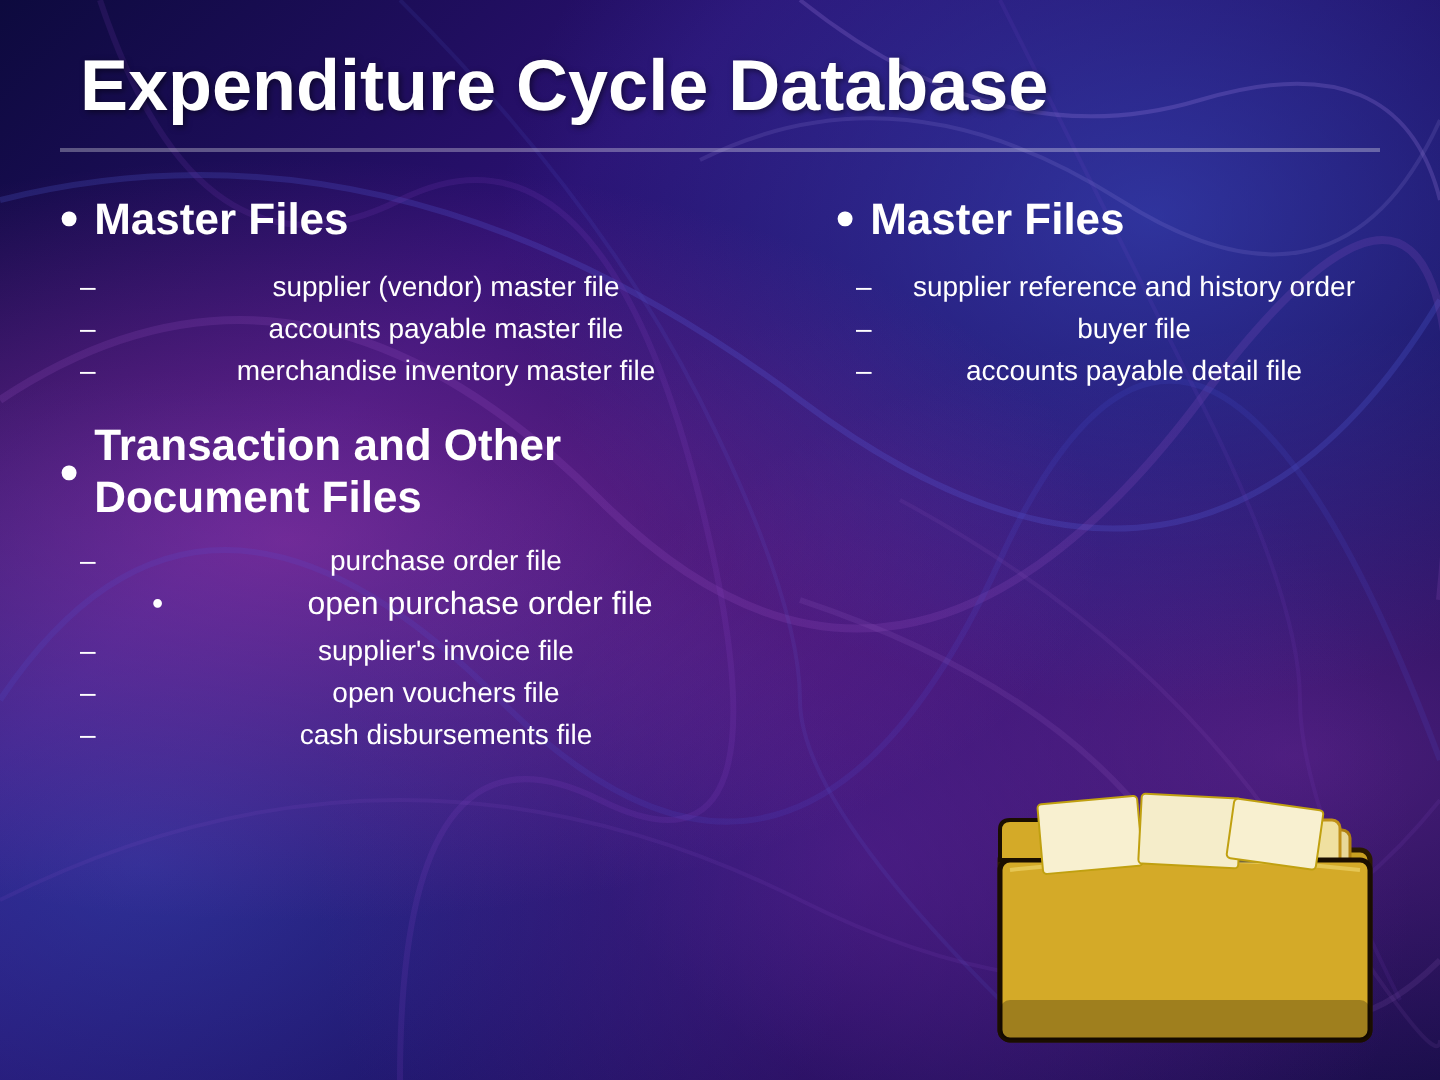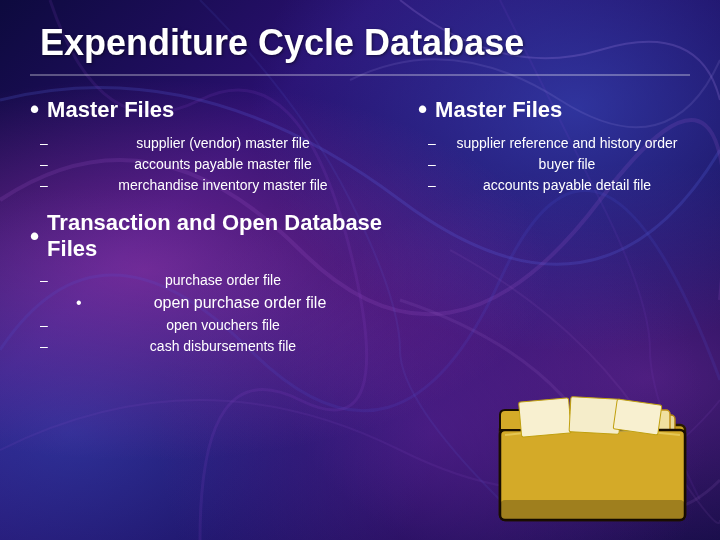--- a/index.html
+++ b/index.html
@@ -167,27 +167,28 @@
 
     <div class="left-col">
 
       <div class="bullet-header">Master Files</div>
       <ul class="sub-list">
         <li>supplier (vendor) master file</li>
         <li>accounts payable master file</li>
         <li>merchandise inventory master file</li>
       </ul>
 
-      <div class="bullet-header">Transaction and Open Database Files</div>
+      <div class="bullet-header">Transaction and Other Document Files</div>
       <ul class="sub-list">
         <li>purchase order file
           <ul class="sub-sub-list">
             <li>open purchase order file</li>
           </ul>
         </li>
+        <li>supplier's invoice file</li>
         <li>open vouchers file</li>
         <li>cash disbursements file</li>
       </ul>
     </div>
 
     <div class="right-col">
       <div class="bullet-header">Master Files</div>
       <ul class="sub-list">
         <li>supplier reference and history order</li>
         <li>buyer file</li>

